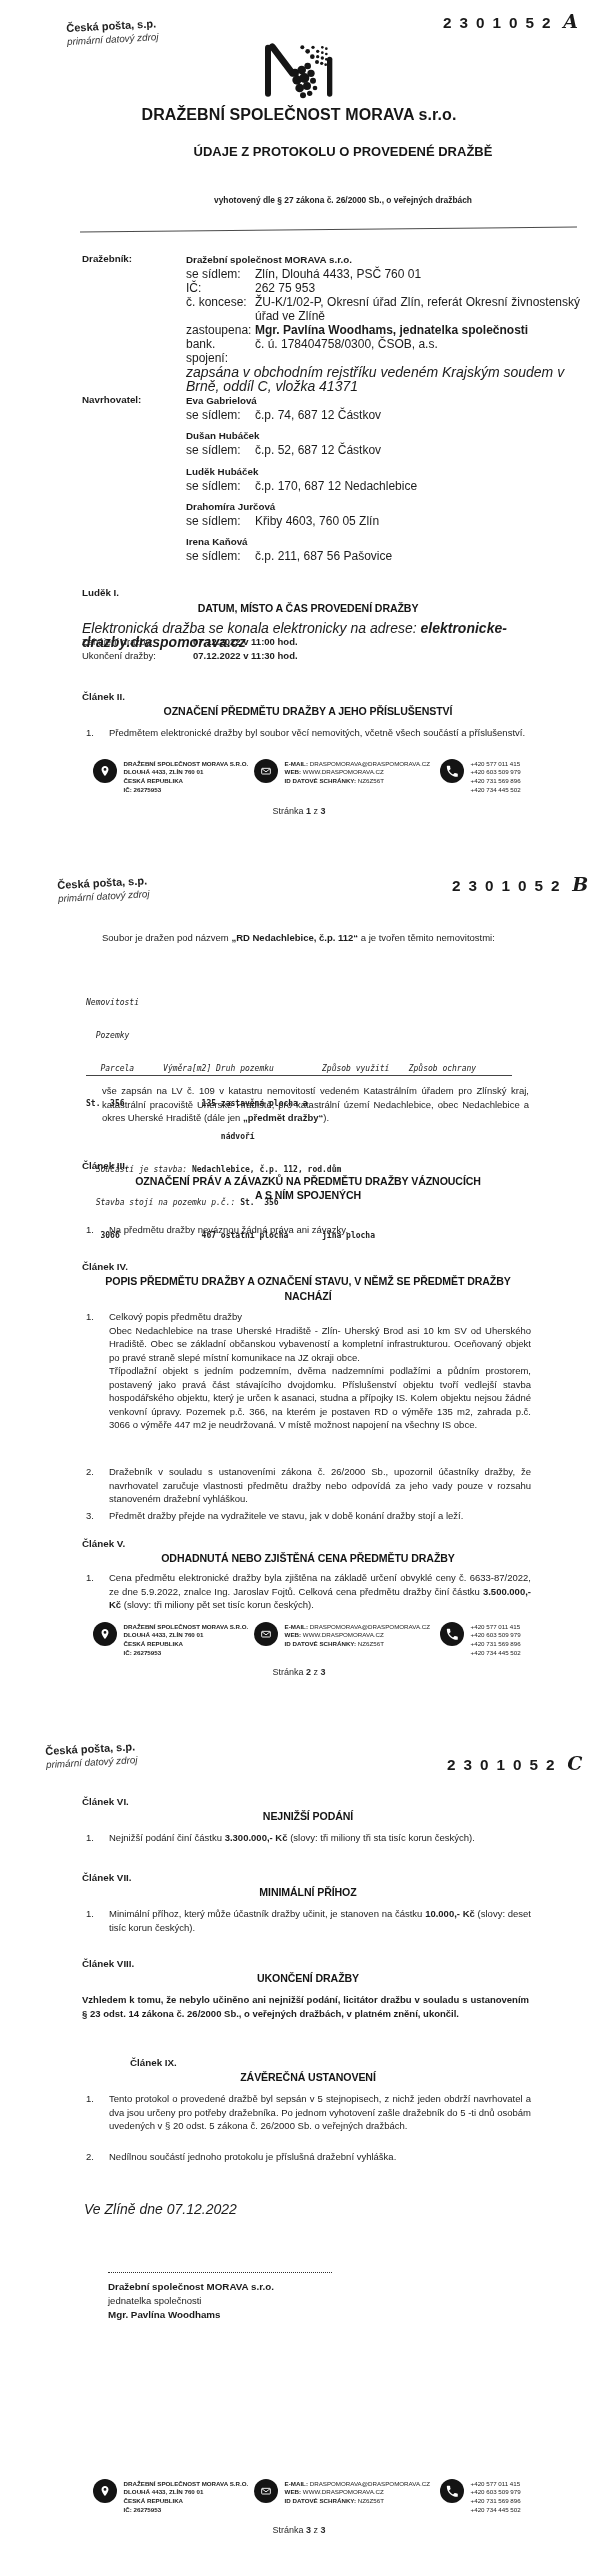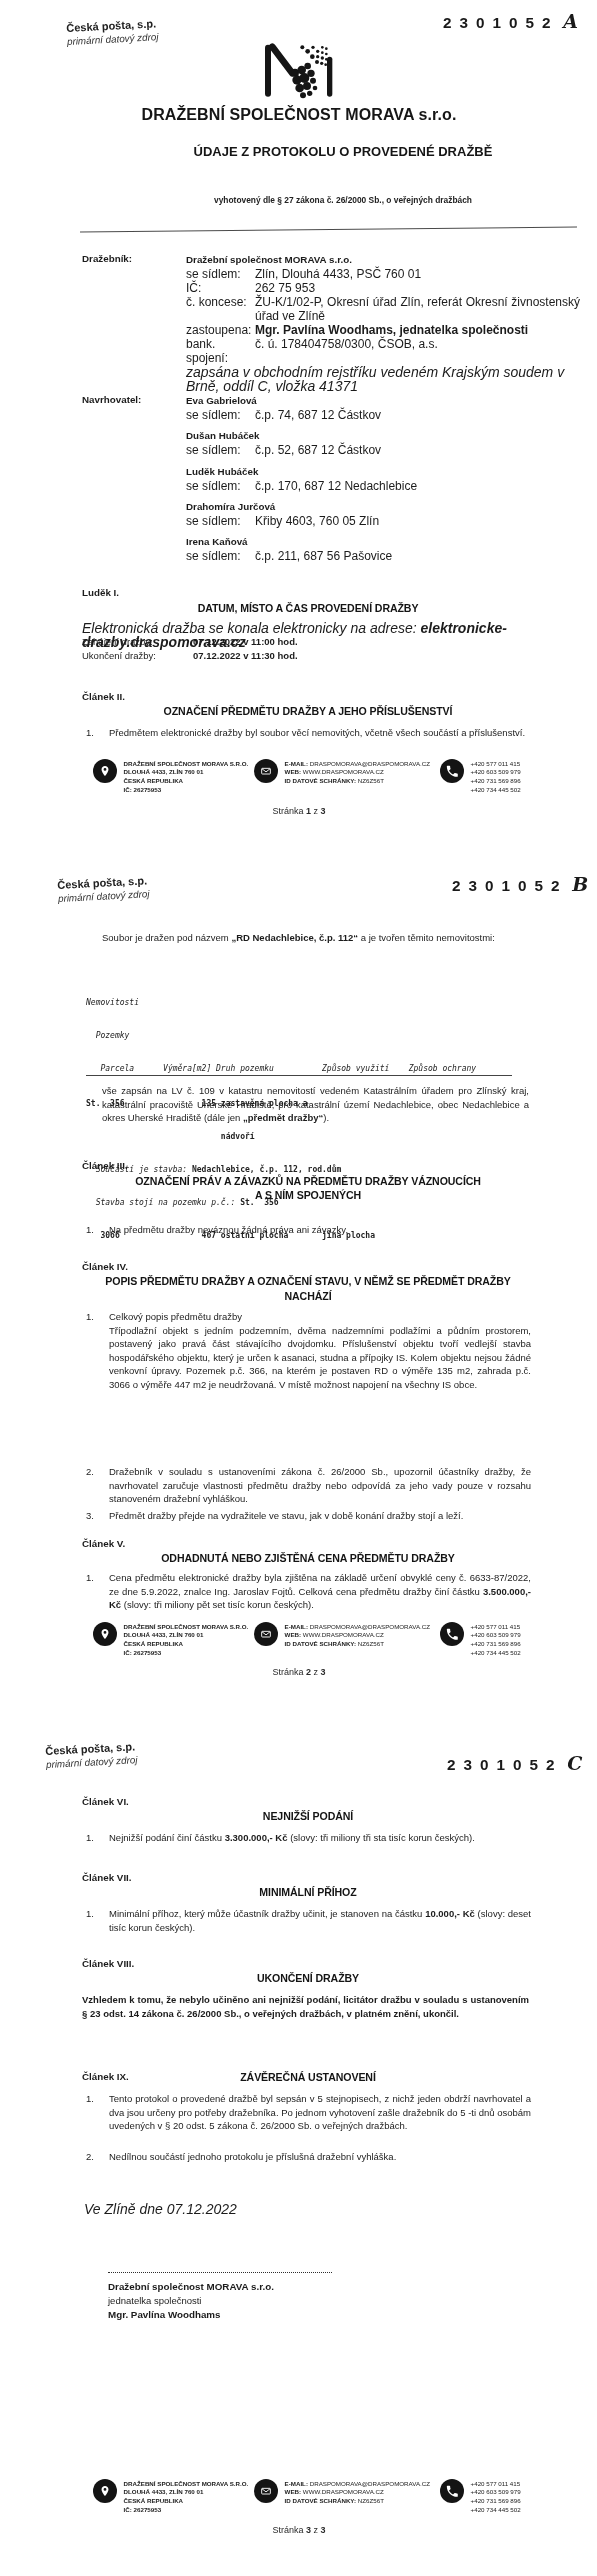--- a/index.html
+++ b/index.html
@@ -311,20 +311,21 @@
     <div class="txt">Na předmětu dražby neváznou žádná práva ani závazky.</div>
   </div>
 
   <div class="abs art-label" style="top:401px;">Článek IV.</div>
   <div class="abs art-title" style="top:415px;">POPIS PŘEDMĚTU DRAŽBY A OZNAČENÍ STAVU, V NĚMŽ SE PŘEDMĚT DRAŽBY</div>
   <div class="abs art-title" style="top:430px;">NACHÁZÍ</div>
   <div class="abs li" style="top:450px;">
     <span class="num">1.</span>
     <div class="txt">
       <div>Celkový popis předmětu dražby</div>
+      <div class="just">Obec Nedachlebice na trase Uherské Hradiště - Zlín- Uherský Brod asi 10 km SV od Uherského Hradiště. Obec se základní občanskou vybaveností a kompletní infrastrukturou. Oceňovaný objekt po pravé straně slepé místní komunikace na JZ okraji obce.</div>
       <div class="just">Třípodlažní objekt s jedním podzemním, dvěma nadzemními podlažími a půdním prostorem, postavený jako pravá část stávajícího dvojdomku. Příslušenství objektu tvoří vedlejší stavba hospodářského objektu, který je určen k asanaci, studna a přípojky IS. Kolem objektu nejsou žádné venkovní úpravy. Pozemek p.č. 366, na kterém je postaven RD o výměře 135 m2, zahrada p.č. 3066 o výměře 447 m2 je neudržovaná. V místě možnost napojení na všechny IS obce.</div>
     </div>
   </div>
   <div class="abs li" style="top:605px;">
     <span class="num">2.</span>
     <div class="txt just">Dražebník v souladu s ustanoveními zákona č. 26/2000 Sb., upozornil účastníky dražby, že navrhovatel zaručuje vlastnosti předmětu dražby nebo odpovídá za jeho vady pouze v rozsahu stanoveném dražební vyhláškou.</div>
   </div>
   <div class="abs li" style="top:649px;">
     <span class="num">3.</span>
     <div class="txt">Předmět dražby přejde na vydražitele ve stavu, jak v době konání dražby stojí a leží.</div>
@@ -411,21 +412,21 @@
     <span class="num">1.</span>
     <div class="txt just">
       <span>Minimální příhoz, který může účastník dražby učinit, je stanoven na částku </span><span class="b">10.000,- Kč</span><span> (slovy: deset tisíc korun českých).</span>
     </div>
   </div>
 
   <div class="abs art-label" style="top:235px;">Článek VIII.</div>
   <div class="abs art-title" style="top:249px;">UKONČENÍ DRAŽBY</div>
   <div class="abs para just b" style="top:270px;left:82px;width:447px;">Vzhledem k tomu, že nebylo učiněno ani nejnižší podání, licitátor dražbu v souladu s ustanovením § 23 odst. 14 zákona č. 26/2000 Sb., o veřejných dražbách, v platném znění, ukončil.</div>
 
-  <div class="abs art-label" style="top:348px;">Článek IX.</div>
+  <div class="abs art-label" style="top:334px;margin-left:48px;">Článek IX.</div>
   <div class="abs art-title" style="top:348px;">ZÁVĚREČNÁ USTANOVENÍ</div>
   <div class="abs li" style="top:369px;">
     <span class="num">1.</span>
     <div class="txt just">Tento protokol o provedené dražbě byl sepsán v 5 stejnopisech, z nichž jeden obdrží navrhovatel a dva jsou určeny pro potřeby dražebníka. Po jednom vyhotovení zašle dražebník do 5 -ti dnů osobám uvedených v § 20 odst. 5 zákona č. 26/2000 Sb. o veřejných dražbách.</div>
   </div>
   <div class="abs li" style="top:427px;">
     <span class="num">2.</span>
     <div class="txt">Nedílnou součástí jednoho protokolu je příslušná dražební vyhláška.</div>
   </div>
 

